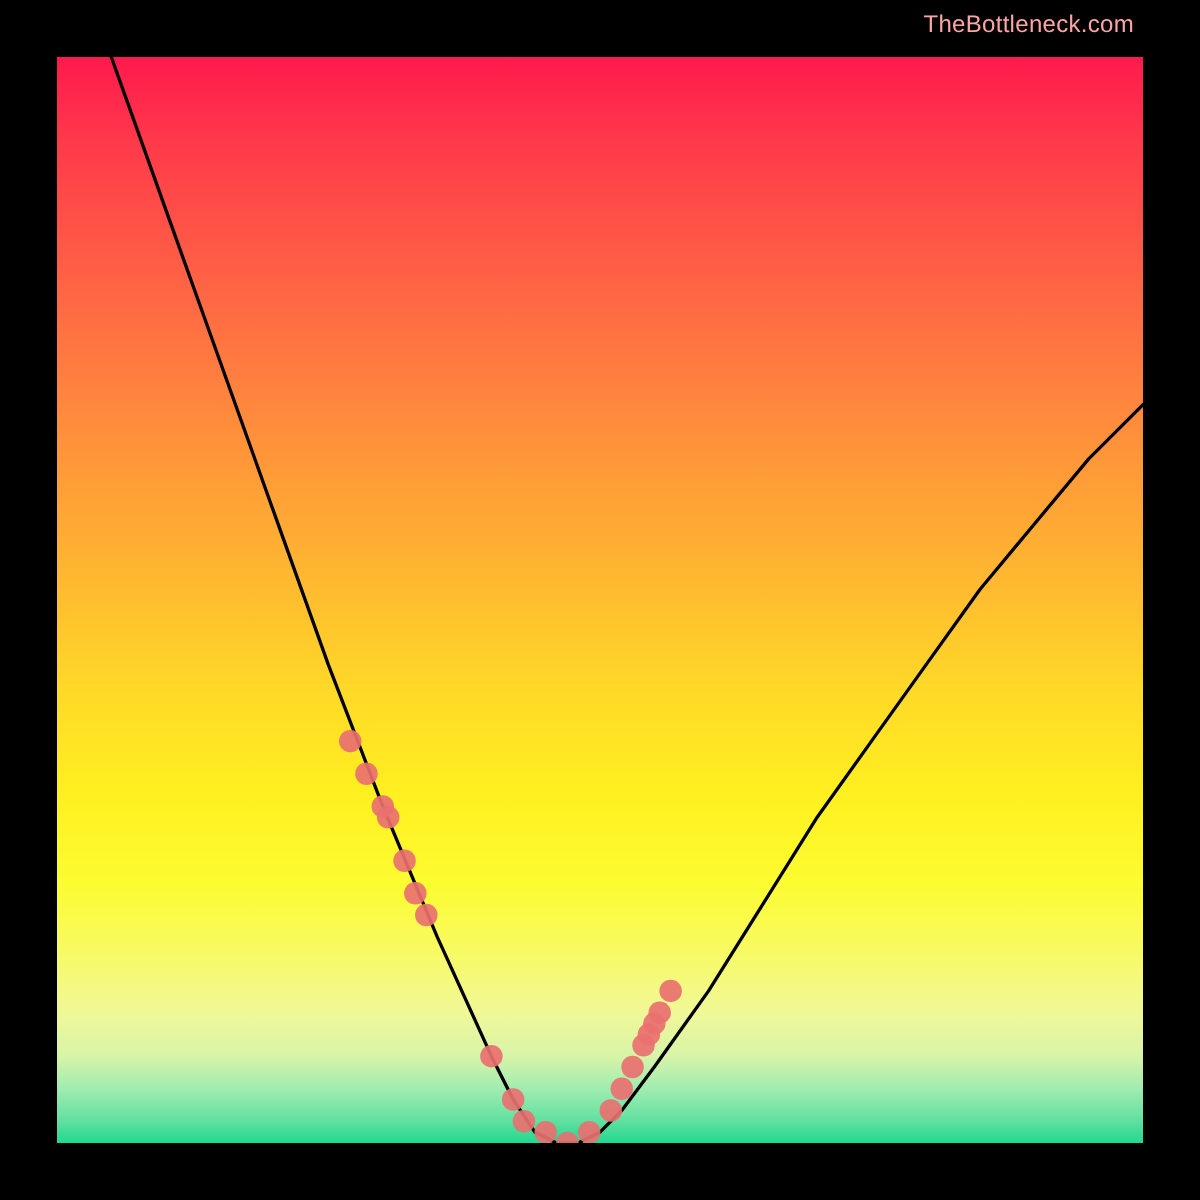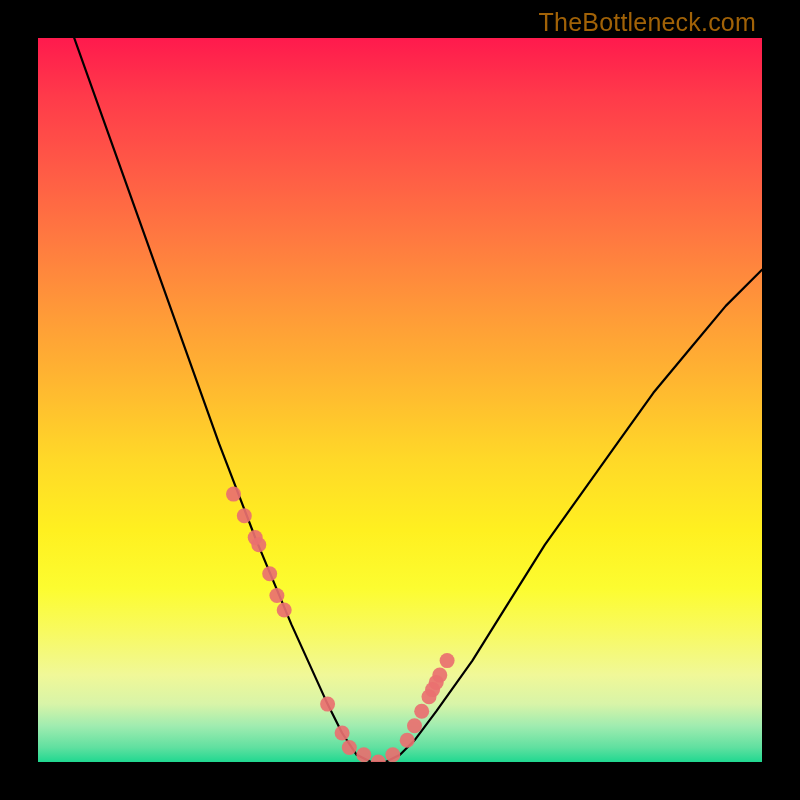--- a/index.html
+++ b/index.html
@@ -33,22 +33,22 @@
       #d8f4a8 92%,
       #a0ecb0 95%,
       #60e0a0 98%,
       #20d890 100%
     );
   }
   .watermark {
     position: absolute;
     top: 8px;
     right: 44px;
-    color: #a16207;
-    font-size: 25px;
+    color: #fca5a5;
+    font-size: 16px;
     font-weight: 500;
     letter-spacing: 0.2px;
     z-index: 10;
   }
   svg.curve {
     position: absolute;
     left: 0;
     top: 0;
     width: 724px;
     height: 724px;

